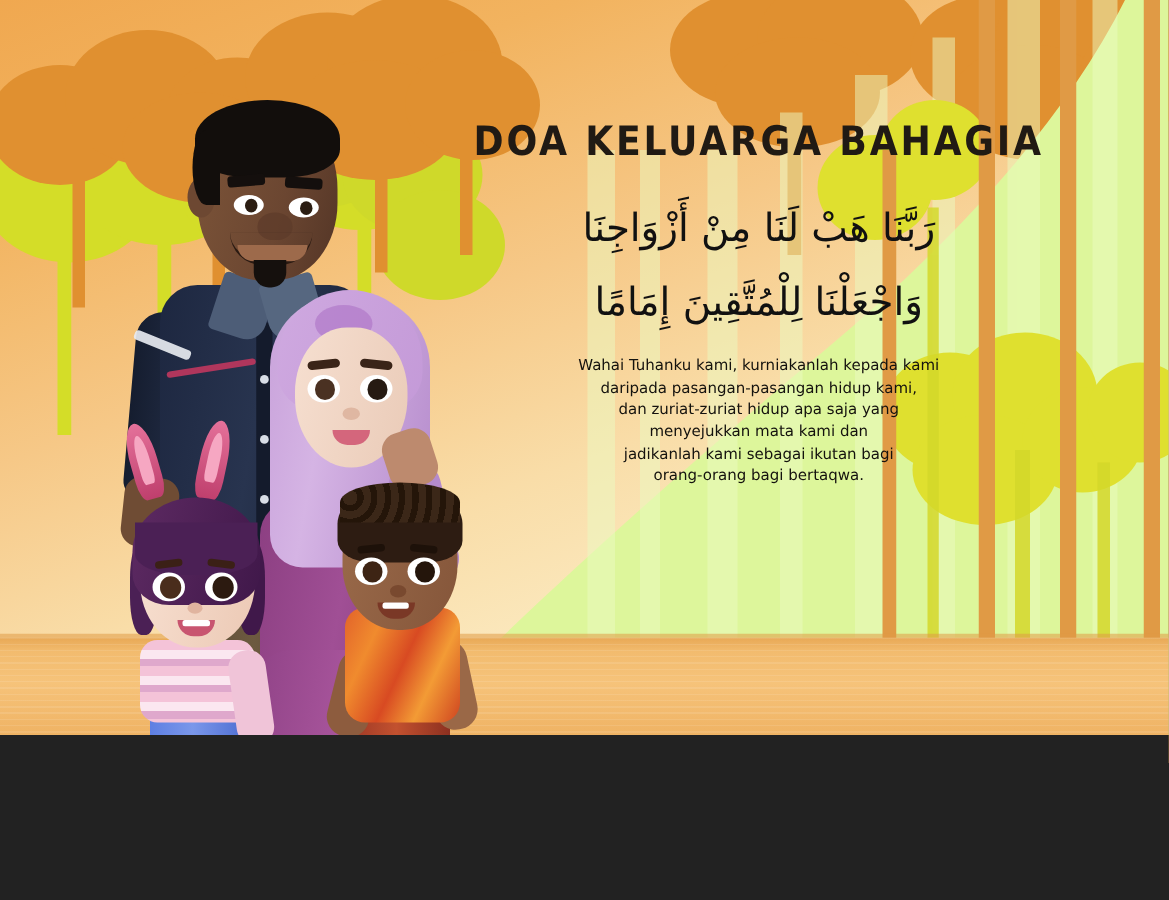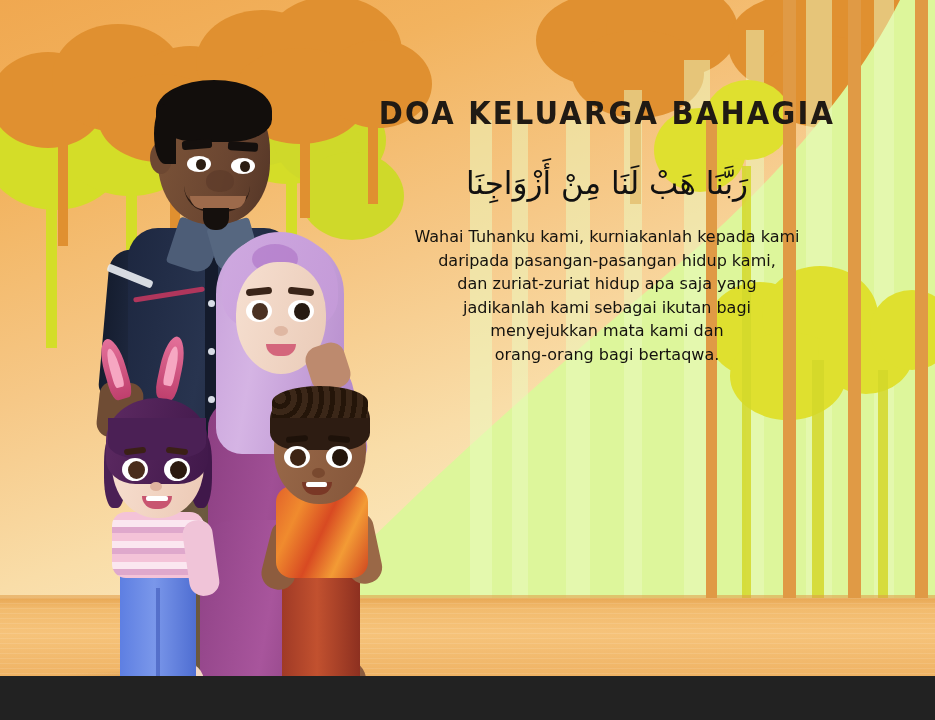--- a/index.html
+++ b/index.html
@@ -5,21 +5,21 @@
 <style>
   * { margin:0; padding:0; box-sizing:border-box; }
   html,body{ background:#222; }
   body{
     font-family:"DejaVu Sans", sans-serif;
     display:flex; align-items:flex-start; justify-content:flex-start;
   }
 
   #poster{
     position:relative;
-    width:935px; height:676px;
+    width:935px; height:588px;
     overflow:hidden;
     background:#f3ab4e;
   }
 
   
   .bg-base{
     position:absolute; inset:0;
     background:linear-gradient(160deg,#f0a850 0%,#f2b35f 18%,#f6c887 40%,#f9dda8 58%,#fbe8bd 72%,#f7e6ae 86%,#f3dd9c 100%);
   }
 
@@ -56,21 +56,21 @@
   .arabic-line{
     direction:rtl; unicode-bidi:bidi-override;
     font-family:"DejaVu Sans", serif;
     font-size:31px; line-height:1.52;
     color:#111; margin-bottom:12px;
     white-space:nowrap;
   }
   .translation{
     margin-top:18px;
     font-family:"DejaVu Sans", sans-serif;
-    font-size:16px; line-height:1.47;
+    font-size:12px; line-height:1.47;
     color:#14120e; font-weight:500;
   }
   .translation div{ white-space:nowrap; }
 
   
   .family{ position:absolute; left:0; top:0; width:400px; height:720px; z-index:30; }
 
   
   .dad-legs{
     position:absolute; left:150px; top:470px; width:118px; height:200px;
@@ -536,26 +536,27 @@
     </div>
 
   </div>
 
   <div class="text-panel">
 
     <div class="poster-title">DOA KELUARGA BAHAGIA</div>
 
     <div class="arabic-block">
       <div class="arabic-line">رَبَّنَا هَبْ لَنَا مِنْ أَزْوَاجِنَا</div>
+      <div class="arabic-line">وَاجْعَلْنَا لِلْمُتَّقِينَ إِمَامًا</div>
     </div>
 
     <div class="translation">
       <div>Wahai Tuhanku kami, kurniakanlah kepada kami</div>
       <div>daripada pasangan-pasangan hidup kami,</div>
       <div>dan zuriat-zuriat hidup apa saja yang</div>
+      <div>menyejukkan mata kami dan</div>
       <div>jadikanlah kami sebagai ikutan bagi</div>
-      <div>menyejukkan mata kami dan</div>
       <div>orang-orang bagi bertaqwa.</div>
     </div>
 
   </div>
 
 </div>
 
 </body></html>

